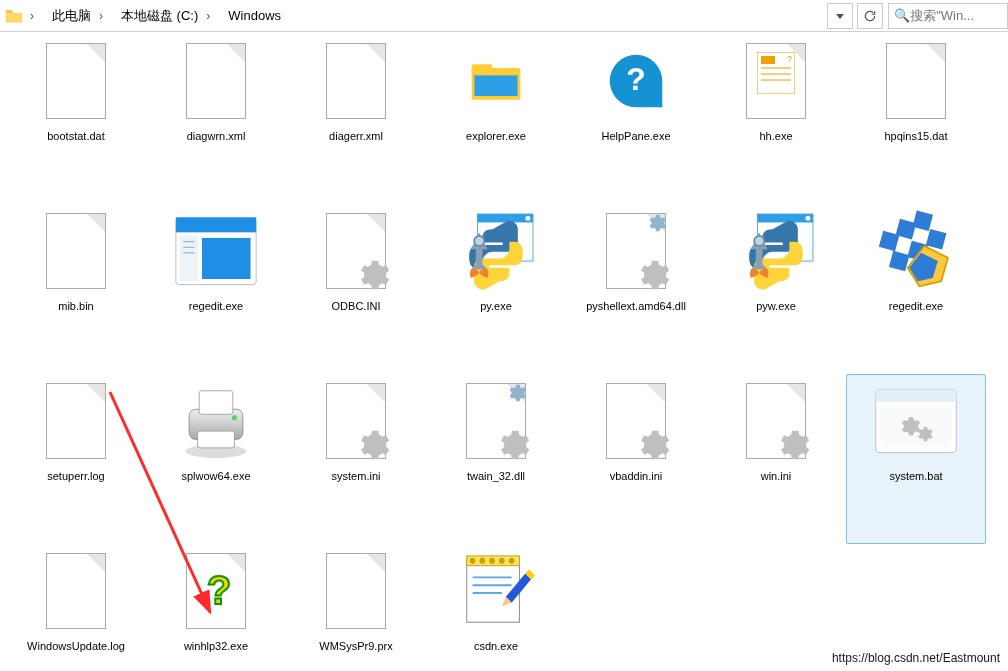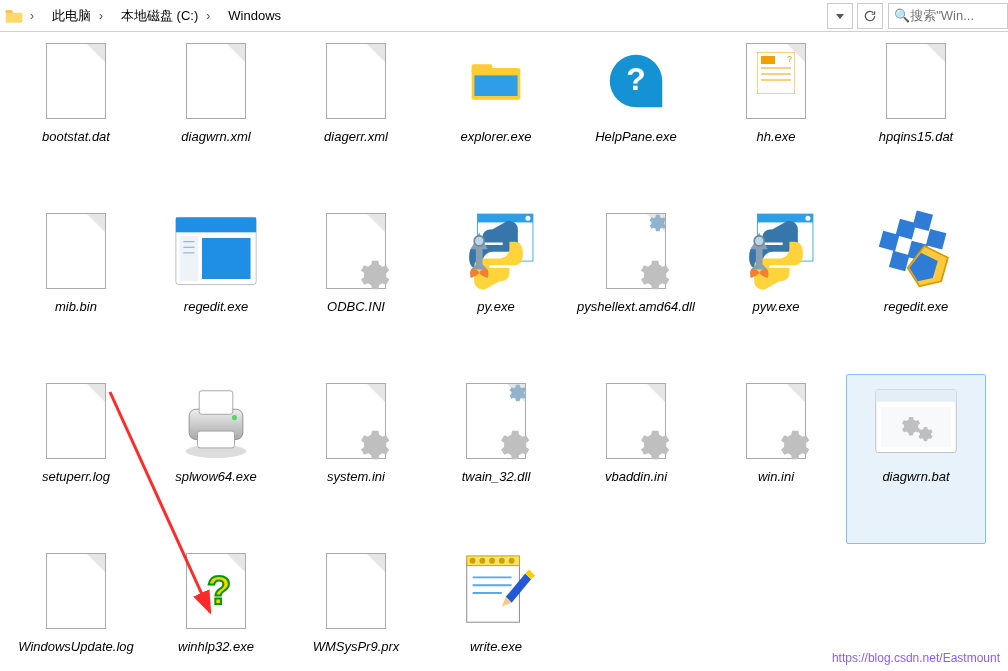--- a/index.html
+++ b/index.html
@@ -13,24 +13,24 @@
   .search-box { width:120px; height:26px; border:1px solid #ccc; margin-left:3px; padding:0 5px; background:#fff; display:flex; align-items:center; color:#888;}
   .search-box input { border:none; width:90px; outline:none; color:#888; font-size:13px; background:transparent;}
   .search-box .mag { font-size:13px; color:#888;}
   .grid { display:grid; grid-template-columns: repeat(7, 140px); grid-auto-rows: 170px; padding: 2px 6px; position:relative; }
   .cell { display:flex; flex-direction:column; align-items:center; text-align:center; padding:4px; border:1px solid transparent; border-radius:2px;}
   .cell.selected { border:1px solid #7fbfff; background:#e8f2fb;}
   .thumb { width:84px; height:84px; display:flex; align-items:center; justify-content:center; margin-bottom:6px; position:relative;}
   .page { width:60px; height:76px; background:#fff; border:1px solid #aaa; position:relative;}
   .page .fold { position:absolute; top:0; right:0; width:0; height:0; border-top:18px solid #e6e6e6; border-left:18px solid transparent;}
   .page .fold::after{content:'';position:absolute;top:-18px;right:0;width:0;height:0;border-top:18px solid transparent;border-left:18px solid #bbb;z-index:-1;}
-  .label { font-size:13px; line-height:1.3; max-width:130px; word-break:break-all;font-style:italic;}
+  .label { font-size:11px; line-height:1.3; max-width:130px; word-break:break-all;}
   .gear { width:38px; height:38px; position:absolute; bottom:-6px; right:-6px;}
   .gear svg{width:100%;height:100%;}
-  .watermark{ position:absolute; right:8px; bottom:6px; font-size:12px; color:#8b5cf6;}
+  .watermark{ position:absolute; right:8px; bottom:6px; font-size:12px; color:#0f172a;}
   .red-arrow{position:absolute;left:90px;top:350px;width:150px;height:260px;pointer-events:none;z-index:50;}
 </style>
 </head>
 <body>
 
 <div class="addr-bar">
   <span class="addr-icon">
     <svg viewBox="0 0 24 24">
         <path fill="#ffd86b" d="M2 5h7l2 3h11v11a1 1 0 0 1-1 1H3a1 1 0 0 1-1-1z"></path>
         <path fill="#f7c14a" d="M2 5h7l2 3H2z"></path>
@@ -323,21 +323,21 @@
               <path fill="#bfbfbf" d="M12 8a4 4 0 1 0 0 8 4 4 0 0 0 0-8zm9 4a7 7 0 0 0-.1-1.2l2-1.6-2-3.4-2.4 1a7 7 0 0 0-2-1.2L16 3h-4l-.5 2.6a7 7 0 0 0-2 1.2l-2.4-1-2 3.4 2 1.6A7 7 0 0 0 7 12c0 .4 0 .8.1 1.2l-2 1.6 2 3.4 2.4-1c.6.5 1.3.9 2 1.2L12 21h4l.5-2.6c.7-.3 1.4-.7 2-1.2l2.4 1 2-3.4-2-1.6c.1-.4.1-.8.1-1.2z"></path>
             </svg>
           </g>
           <g transform="translate(46 42)">
             <svg width="22" height="22" viewBox="0 0 24 24">
               <path fill="#bfbfbf" d="M12 8a4 4 0 1 0 0 8 4 4 0 0 0 0-8zm9 4a7 7 0 0 0-.1-1.2l2-1.6-2-3.4-2.4 1a7 7 0 0 0-2-1.2L16 3h-4l-.5 2.6a7 7 0 0 0-2 1.2l-2.4-1-2 3.4 2 1.6A7 7 0 0 0 7 12c0 .4 0 .8.1 1.2l-2 1.6 2 3.4 2.4-1c.6.5 1.3.9 2 1.2L12 21h4l.5-2.6c.7-.3 1.4-.7 2-1.2l2.4 1 2-3.4-2-1.6c.1-.4.1-.8.1-1.2z"></path>
             </svg>
           </g>
         </svg>
       </div>
-      <div class="label">diagwrn.bat</div>
+      <div class="label">system.bat</div>
     </div>
     <div class="cell">
       <div class="thumb">
         <div class="page">
           <div class="fold"></div>
         </div>
       </div>
       <div class="label">WindowsUpdate.log</div>
     </div>
     <div class="cell">
@@ -370,17 +370,17 @@
           <circle cx="46" cy="9" r="3" fill="#c9a400"></circle>
           <circle cx="56" cy="9" r="3" fill="#c9a400"></circle>
           <line x1="16" y1="26" x2="56" y2="26" stroke="#5aa6e6" stroke-width="2"></line>
           <line x1="16" y1="34" x2="56" y2="34" stroke="#5aa6e6" stroke-width="2"></line>
           <line x1="16" y1="42" x2="46" y2="42" stroke="#5aa6e6" stroke-width="2"></line>
           <path d="M50 46 L70 22 L76 28 L56 52z" fill="#2458d6"></path>
           <path d="M70 22l6 6 4-4-6-6z" fill="#ffd000"></path>
           <path d="M50 46l6 6-10 4z" fill="#f4c98a"></path>
         </svg>
       </div>
-      <div class="label">write.exe</div>
+      <div class="label">csdn.exe</div>
     </div>
   </div>
 
 <div class="watermark">https://blog.csdn.net/Eastmount</div>
 
 </body></html>

